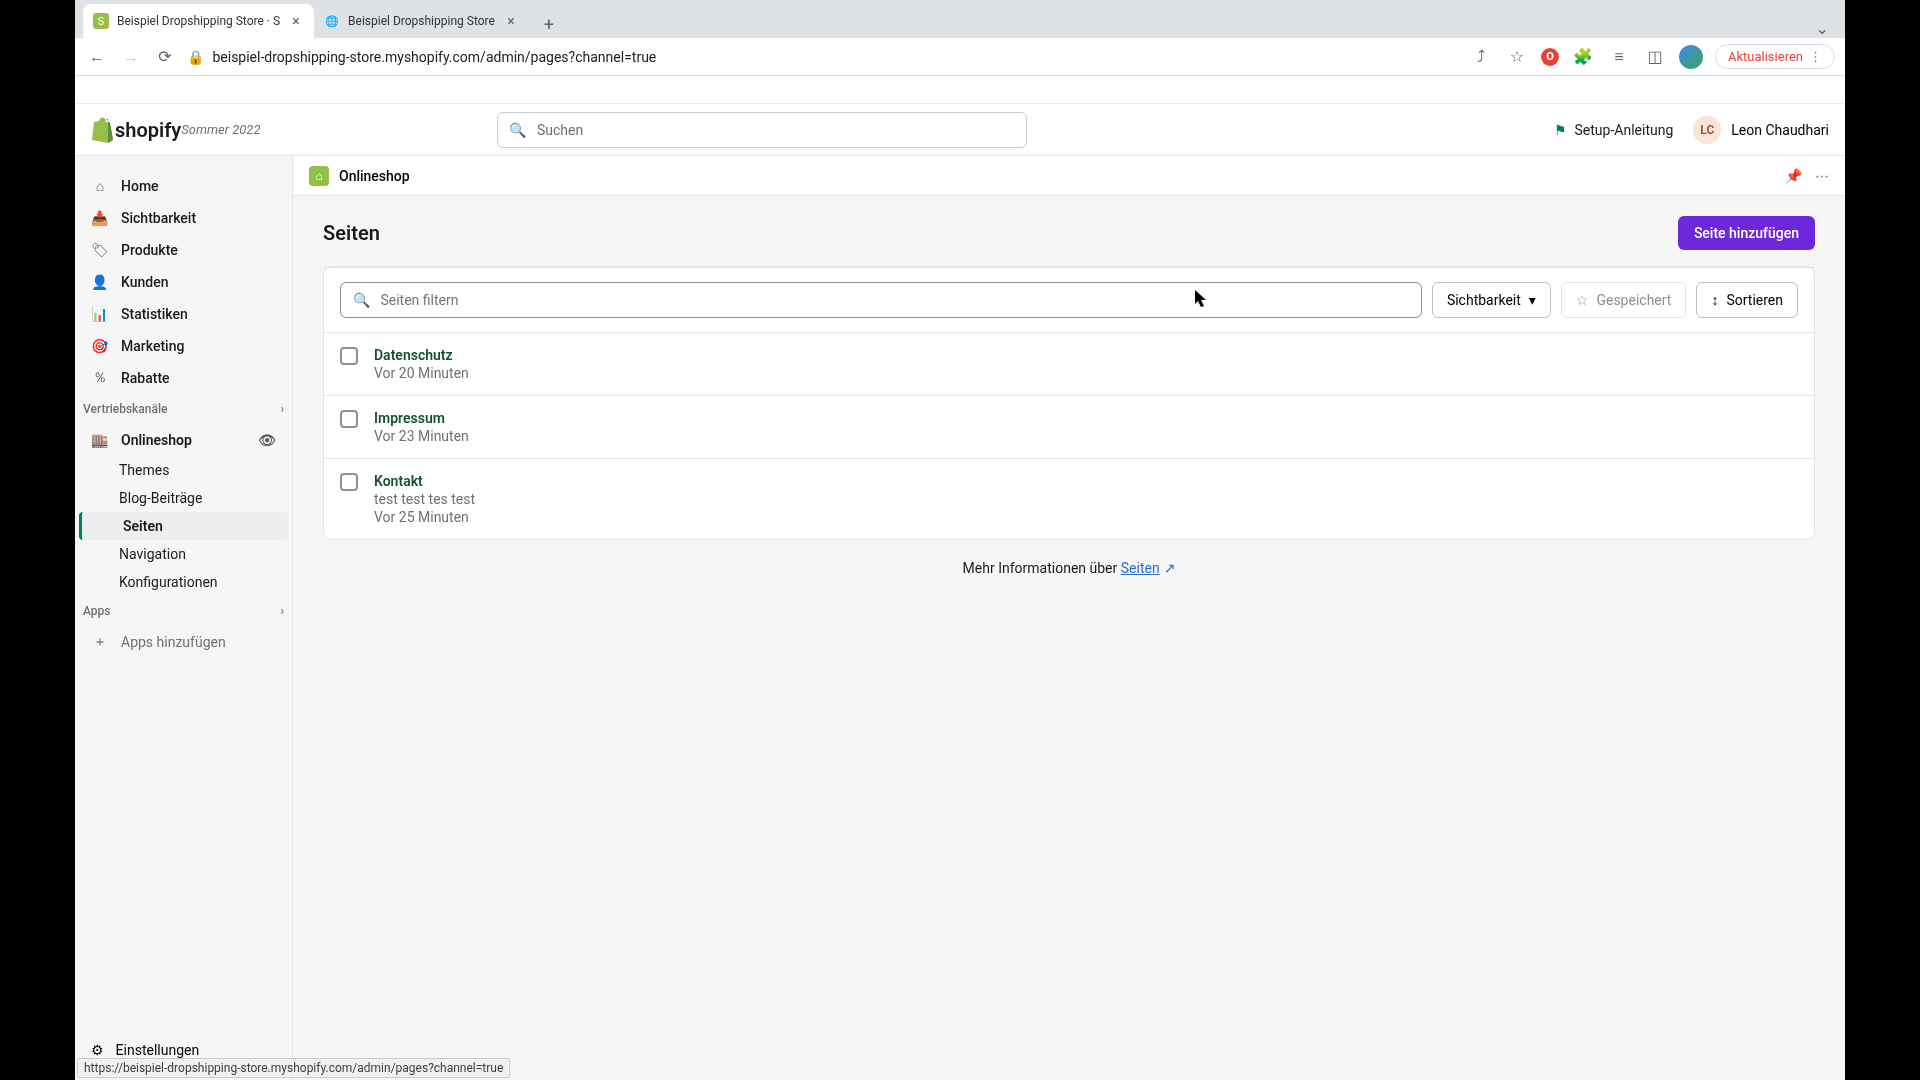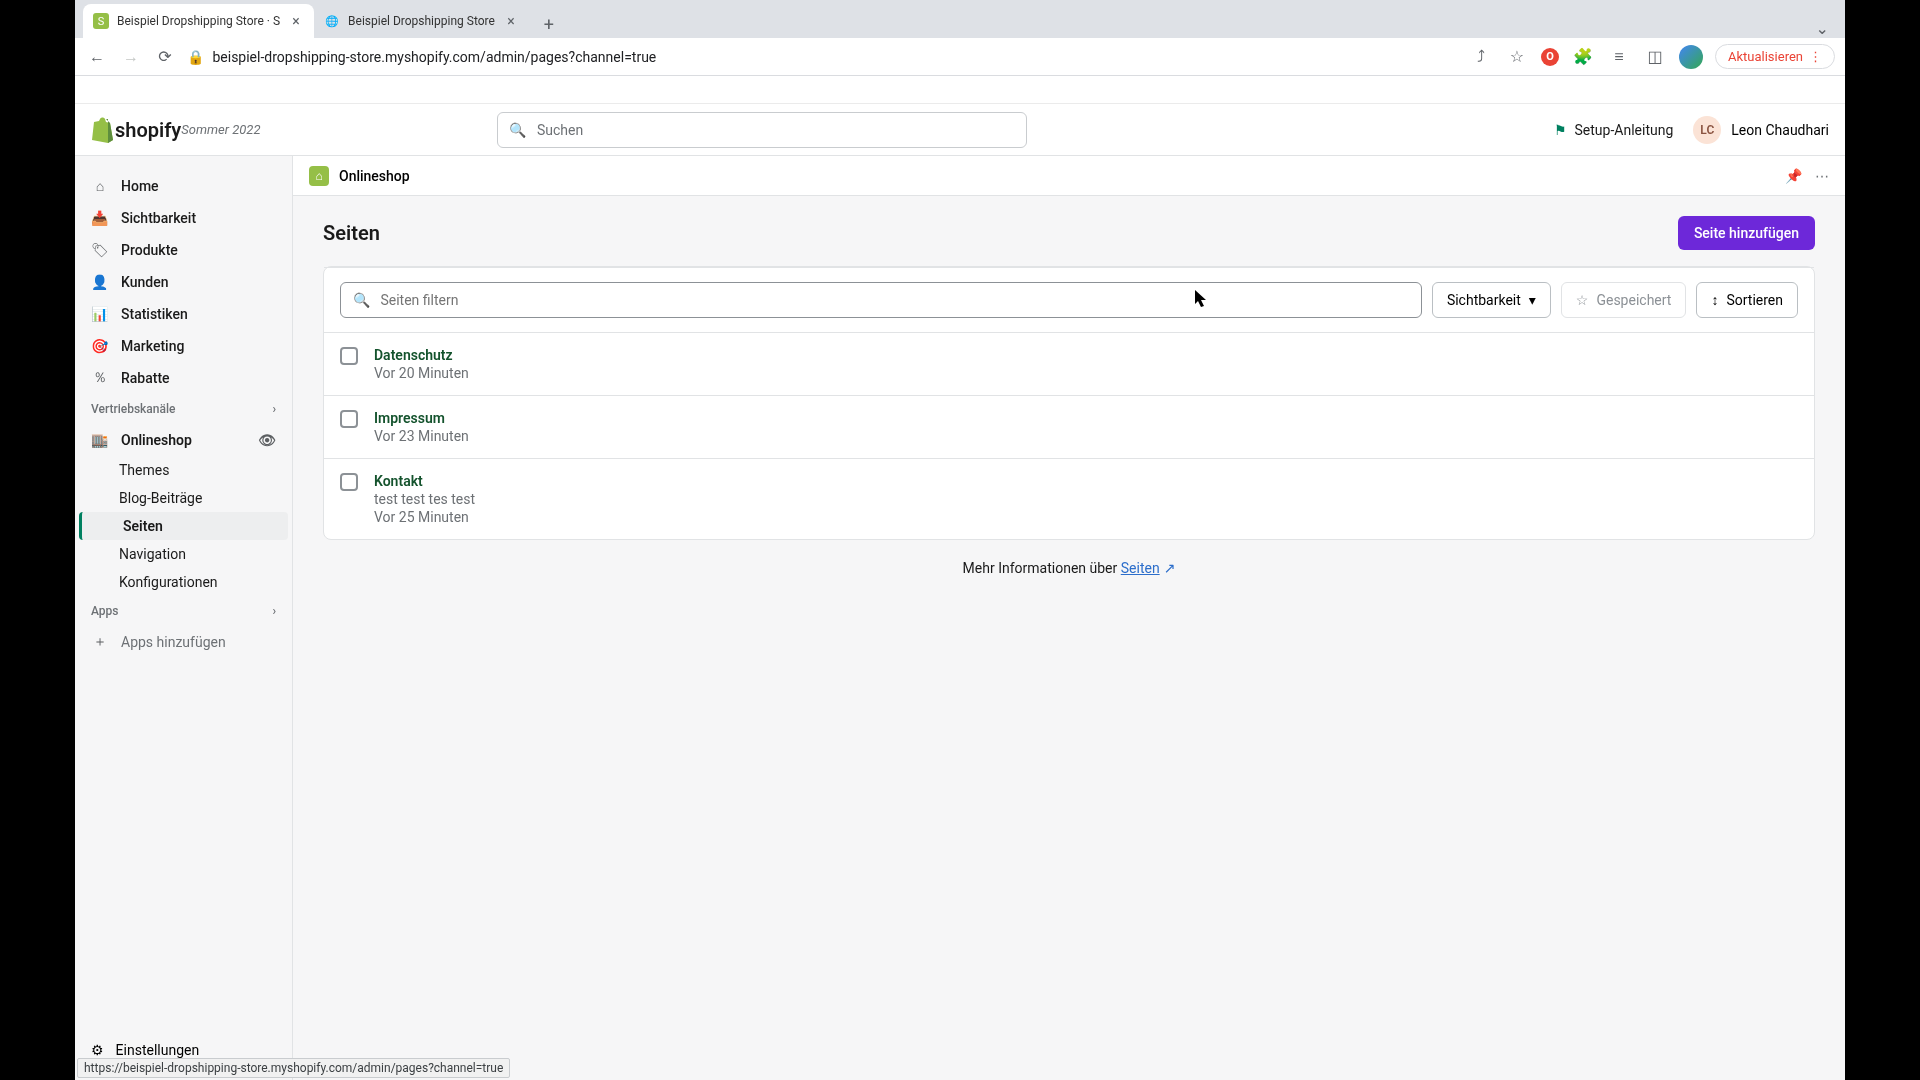--- a/index.html
+++ b/index.html
@@ -36,21 +36,21 @@
 .sh-search { flex:0 0 530px; margin-left:220px; height:36px;border:1px solid #c9cccf;border-radius:6px;display:flex;align-items:center;padding:0 12px;gap:10px;color:#6d7175;font-size:14px; }
 .sh-header-right { margin-left:auto; display:flex;align-items:center;gap:20px;font-size:14px; }
 .setup-guide { display:flex;align-items:center;gap:8px;color:#1a1a1a; }
 .user-chip { display:flex;align-items:center;gap:10px; }
 .user-avatar { width:28px;height:28px;border-radius:50%;background:#fbe3d6;color:#8a5340;font-size:12px;font-weight:600;display:flex;align-items:center;justify-content:center; }
 
 .sh-body { flex:1;display:flex;position:relative; }
 .sidebar { width: 218px; background:#f6f6f7; border-right:1px solid #e1e3e5; padding: 14px 0; display:flex;flex-direction:column; font-size:14px;}
 .nav-item { display:flex;align-items:center;gap:12px;padding:7px 16px;color:#1a1a1a;cursor:pointer;font-weight:500; }
 .nav-item .icon { width:18px;height:18px;display:flex;align-items:center;justify-content:center;color:#5c5f62; }
-.nav-section { font-size:12px;color:#6d7175;padding:8px 16px;display:flex;justify-content:space-between;align-items:center;font-weight:500;}
+.nav-section { font-size:12px;color:#6d7175;padding:8px 8px;display:flex;justify-content:space-between;align-items:center;font-weight:500;}
 .nav-sub { padding-left:44px;padding-top:6px;padding-bottom:6px;color:#1a1a1a;font-weight:400; }
 .nav-sub.active { background:#edeeef;border-left:3px solid #008060;font-weight:600;padding-left:41px;border-radius:4px;margin:0 4px; }
 .nav-item.channel { font-weight:600; }
 .eye-icon { margin-left:auto;color:#5c5f62; }
 .sidebar-footer { margin-top:auto;padding:8px 16px;display:flex;align-items:center;gap:12px;font-size:14px; }
 
 .main { flex:1; overflow:auto; }
 .top-ctx { height:40px;background:#fff;border-bottom:1px solid #e1e3e5;display:flex;align-items:center;padding:0 16px;gap:10px;font-size:14px;font-weight:500; }
 .ctx-actions { margin-left:auto;display:flex;gap:12px;color:#6d7175; }
 

